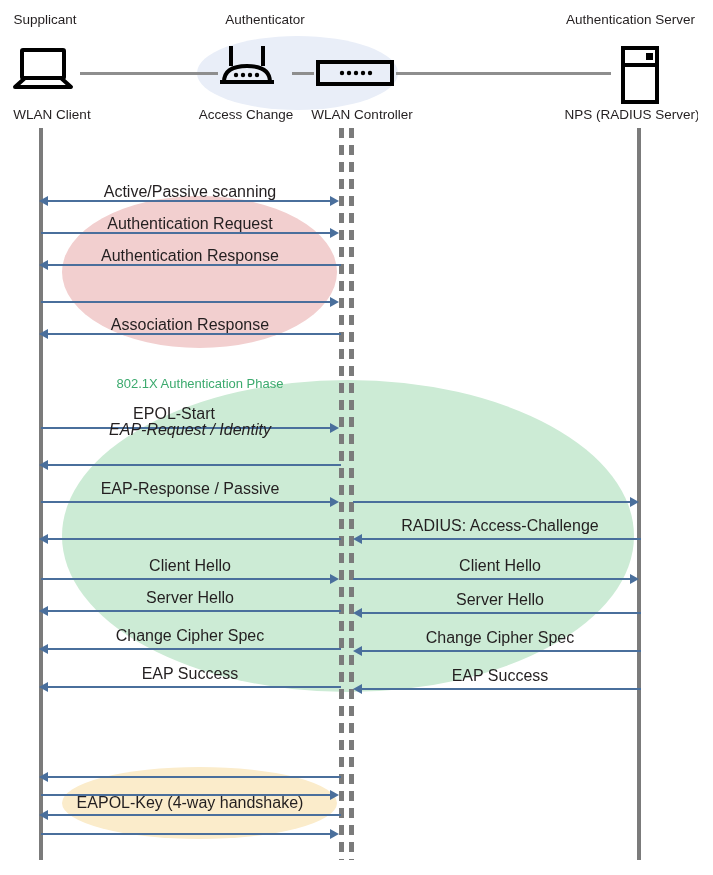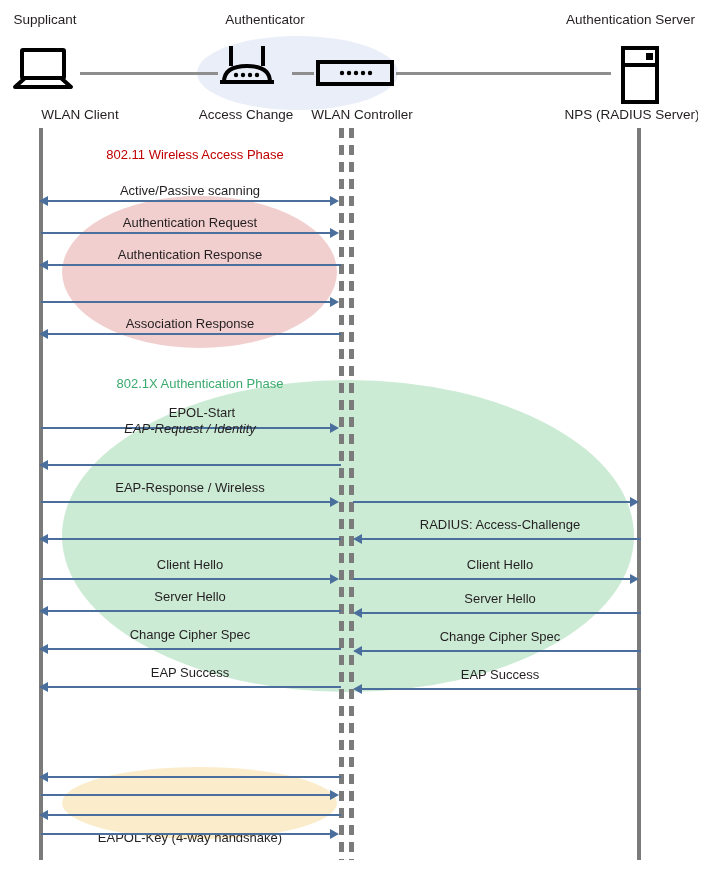--- a/index.html
+++ b/index.html
@@ -90,21 +90,21 @@
     width: 0;
     height: 0;
     border-top: 5px solid transparent;
     border-bottom: 5px solid transparent;
   }
   .arrowhead.right { border-left: 9px solid #4a6f9c; }
   .arrowhead.left  { border-right: 9px solid #4a6f9c; }
 
   .msg-label {
     position: absolute;
-    font-size: 13px;
+    font-size: 16px;
     color: #231f20;
     white-space: nowrap;
     text-align: center;
   }
 </style>
 </head>
 <body>
 
 <div id="diagram">
 
@@ -150,35 +150,34 @@
   </div>
 
   <div class="icon-wrap" style="left:620px; top:46px;">
     <svg width="40" height="58" viewBox="0 0 40 58">
       <rect x="3" y="2" width="34" height="54" fill="none" stroke="#000" stroke-width="4"></rect>
       <line x1="3" y1="19" x2="37" y2="19" stroke="#000" stroke-width="4"></line>
       <rect x="26" y="7" width="7" height="7" fill="#000"></rect>
     </svg>
   </div>
 
-  <div class="actor-caption" style="left:0px; top:107px; width:104px;padding-left:28px;">WLAN Client</div>
+  <div class="actor-caption" style="left:0px; top:107px; width:104px;">WLAN Client</div>
   <div class="actor-caption" style="left:196px; top:107px; width:100px;">Access Change</div>
   <div class="actor-caption" style="left:300px; top:107px; width:124px;">WLAN Controller</div>
   <div class="actor-caption" style="left:552px; top:107px; width:160px;">NPS (RADIUS Server)</div>
 
   <div class="phase-ellipse" style="left:62px; top:196px; width:275px; height:152px; background:#F2CFCF;"></div>
   <div class="phase-ellipse" style="left:62px; top:380px; width:572px; height:312px; background:#CCEBD5;"></div>
   <div class="phase-ellipse" style="left:62px; top:767px; width:275px; height:72px; background:#FBECCB;"></div>
 
   <div class="lifeline-solid" style="left:39px;  top:128px; height:732px;"></div>
   <div class="lifeline-dashed" style="left:339px; top:128px; height:732px;"></div>
   <div class="lifeline-dashed" style="left:349px; top:128px; height:732px;"></div>
   <div class="lifeline-solid" style="left:637px; top:128px; height:732px;"></div>
 
-  <div class="phase-label" style="left:55px; top:146px; width:280px; color:#C00000;">802.11 Wireless Access Phase</div>
   <div class="phase-label" style="left:55px; top:375px; width:290px; color:#3CAA6E;">802.1X Authentication Phase</div>
 
   <div class="msg-label" style="left:40px; top:183px; width:300px;">Active/Passive scanning</div>
   <div class="msg" style="left:47px; top:200px; width:288px;"></div>
   <div class="arrowhead left" style="left:39px; top:196px;"></div>
   <div class="arrowhead right" style="left:330px; top:196px;"></div>
 
   <div class="msg-label" style="left:40px; top:215px; width:300px;">Authentication Request</div>
   <div class="msg" style="left:41px; top:232px; width:294px;"></div>
   <div class="arrowhead right" style="left:330px; top:228px;"></div>
@@ -187,29 +186,29 @@
   <div class="msg" style="left:47px; top:264px; width:294px;"></div>
   <div class="arrowhead left" style="left:39px; top:260px;"></div>
 
   <div class="msg" style="left:41px; top:301px; width:294px;"></div>
   <div class="arrowhead right" style="left:330px; top:297px;"></div>
 
   <div class="msg-label" style="left:40px; top:316px; width:300px;">Association Response</div>
   <div class="msg" style="left:47px; top:333px; width:294px;"></div>
   <div class="arrowhead left" style="left:39px; top:329px;"></div>
 
-  <div class="msg-label" style="left:52px; top:405px; width:300px;">EPOL-Start</div>
+  <div class="msg-label" style="left:24px; top:405px; width:300px;">EPOL-Start</div>
   <div class="msg" style="left:41px; top:427px; width:294px;"></div>
   <div class="arrowhead right" style="left:330px; top:423px;"></div>
 
   <div class="msg-label" style="left:40px; top:421px; width:300px;font-style:italic;">EAP-Request / Identity</div>
   <div class="msg" style="left:47px; top:464px; width:294px;"></div>
   <div class="arrowhead left" style="left:39px; top:460px;"></div>
 
-  <div class="msg-label" style="left:40px; top:480px; width:300px;">EAP-Response / Wireless</div>
+  <div class="msg-label" style="left:40px; top:480px; width:300px;">EAP-Response / Passive</div>
   <div class="msg" style="left:41px; top:501px; width:294px;"></div>
   <div class="arrowhead right" style="left:330px; top:497px;"></div>
 
   <div class="msg" style="left:353px; top:501px; width:280px;"></div>
   <div class="arrowhead right" style="left:630px; top:497px;"></div>
 
   <div class="msg" style="left:47px; top:538px; width:294px;"></div>
   <div class="arrowhead left" style="left:39px; top:534px;"></div>
 
   <div class="msg-label" style="left:355px; top:517px; width:290px;">RADIUS: Access-Challenge</div>
@@ -247,20 +246,20 @@
   <div class="msg-label" style="left:355px; top:667px; width:290px;">EAP Success</div>
   <div class="msg" style="left:361px; top:688px; width:280px;"></div>
   <div class="arrowhead left" style="left:353px; top:684px;"></div>
 
   <div class="msg" style="left:47px; top:776px; width:294px;"></div>
   <div class="arrowhead left" style="left:39px; top:772px;"></div>
 
   <div class="msg" style="left:41px; top:794px; width:294px;"></div>
   <div class="arrowhead right" style="left:330px; top:790px;"></div>
 
-  <div class="msg-label" style="left:40px; top:794px; width:300px;margin-top:36px;">EAPOL-Key (4-way handshake)</div>
+  <div class="msg-label" style="left:40px; top:794px; width:300px;">EAPOL-Key (4-way handshake)</div>
   <div class="msg" style="left:47px; top:814px; width:294px;"></div>
   <div class="arrowhead left" style="left:39px; top:810px;"></div>
 
   <div class="msg" style="left:41px; top:833px; width:294px;"></div>
   <div class="arrowhead right" style="left:330px; top:829px;"></div>
 
 </div>
 
 </body></html>

